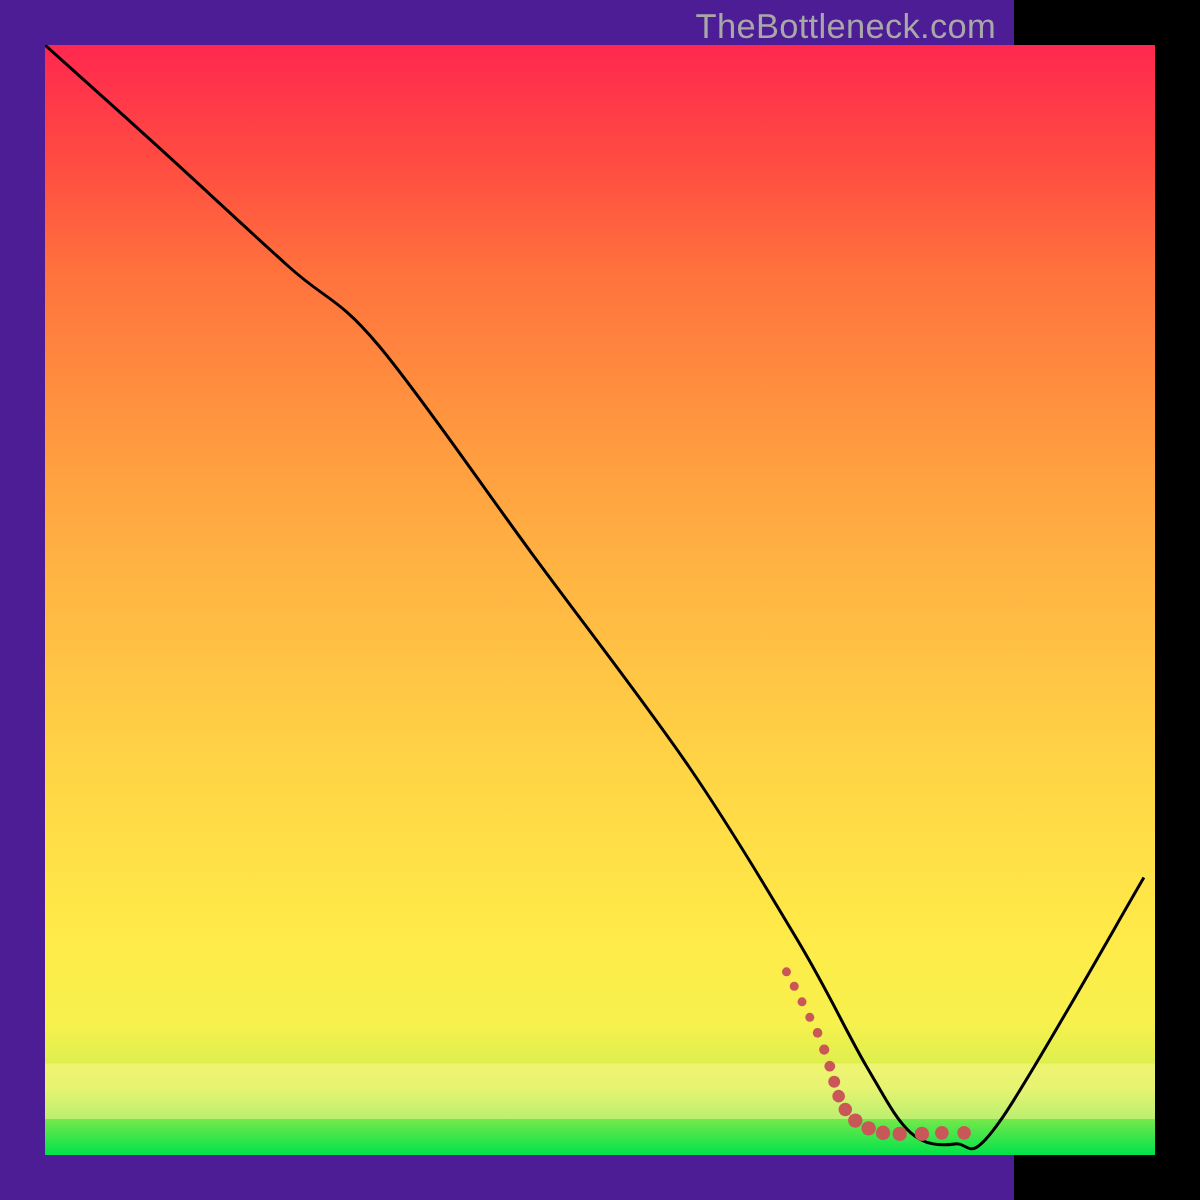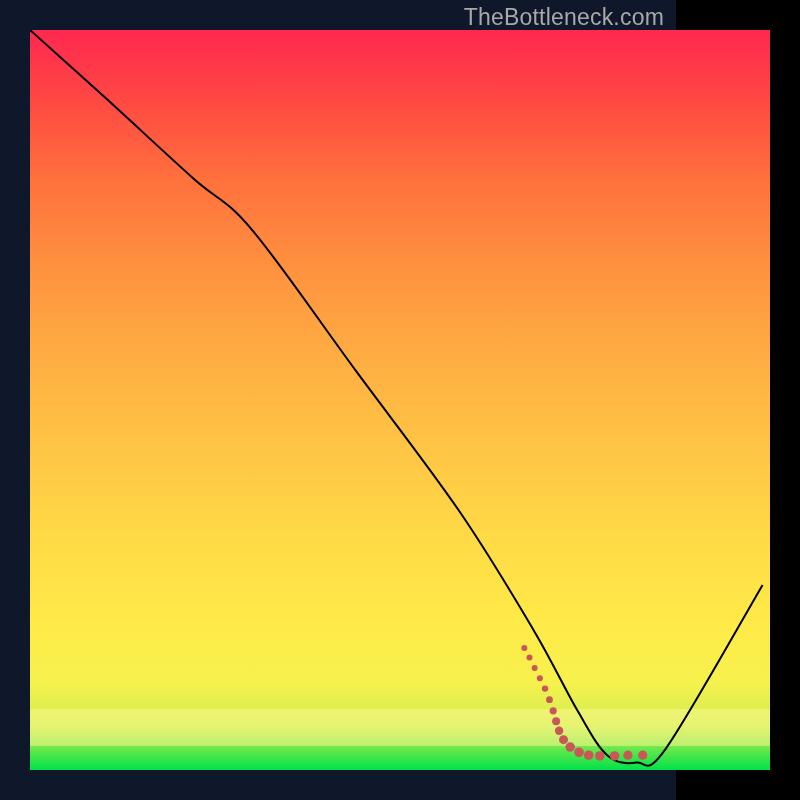--- a/index.html
+++ b/index.html
@@ -6,21 +6,21 @@
     margin: 0;
     padding: 0;
     width: 800px;
     height: 800px;
     background: #000;
     font-family: Arial, Helvetica, sans-serif;
   }
   .outer {
     width: 676px;
     height: 800px;
-    background: #0f172a;
+    background: #4c1d95;
     position: relative;
     text-align: center;
   }
   .watermark {
     position: absolute;
     top: 4px;
     right: 12px;
     color: #A8A8A8;
     font-size: 23px;
     font-weight: 500;

